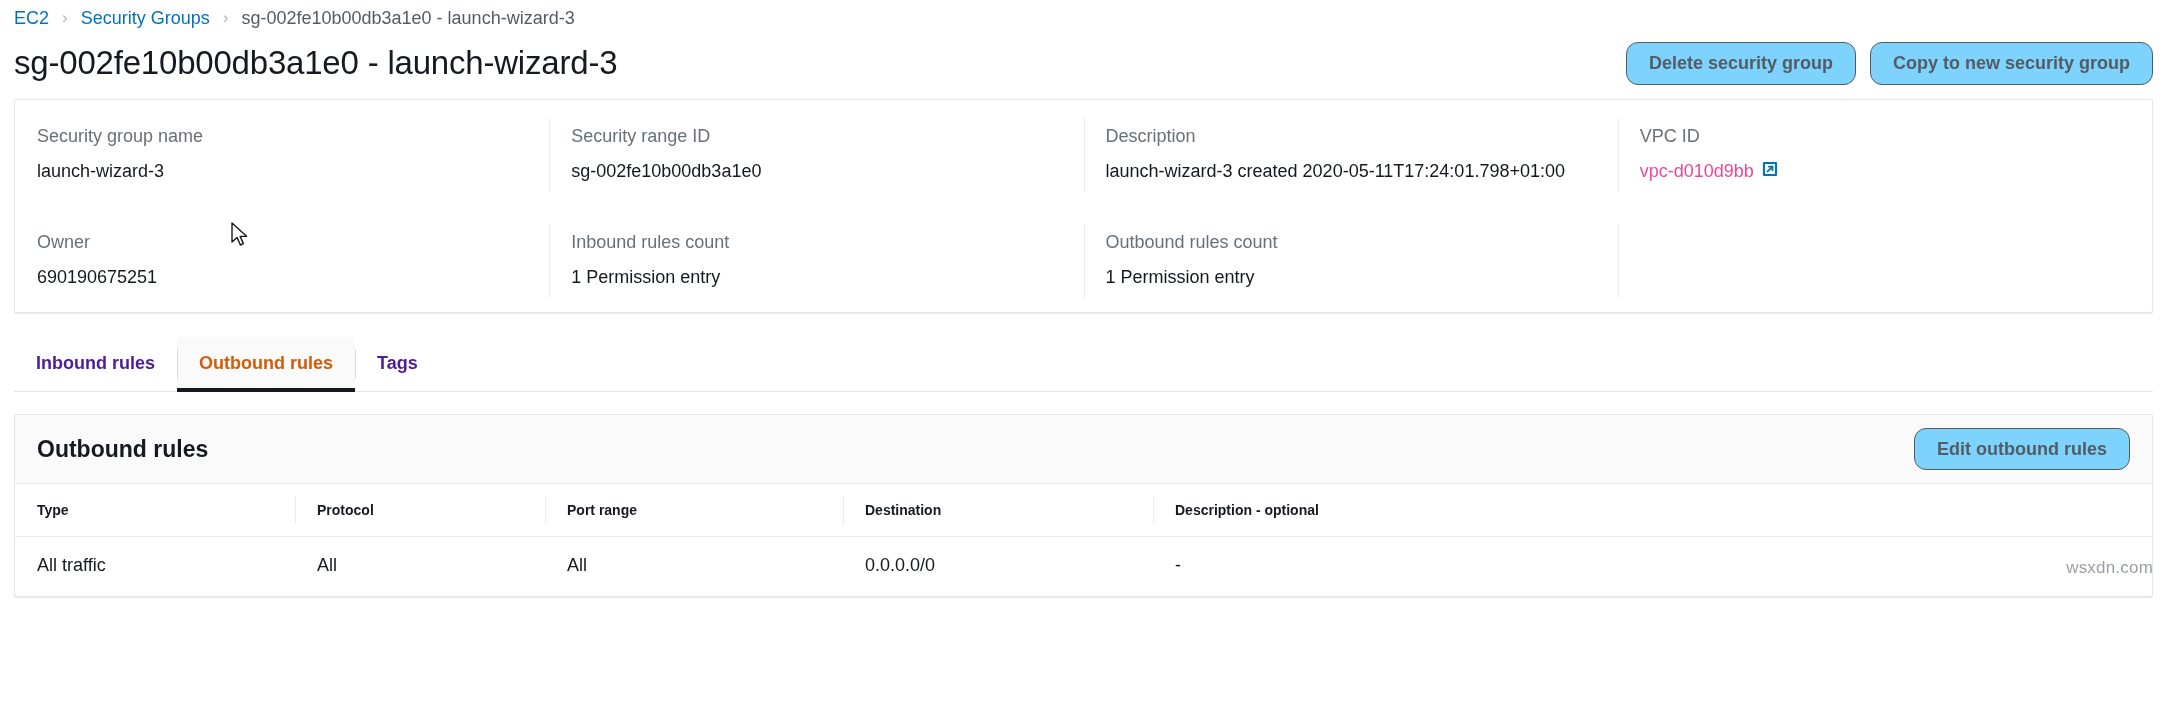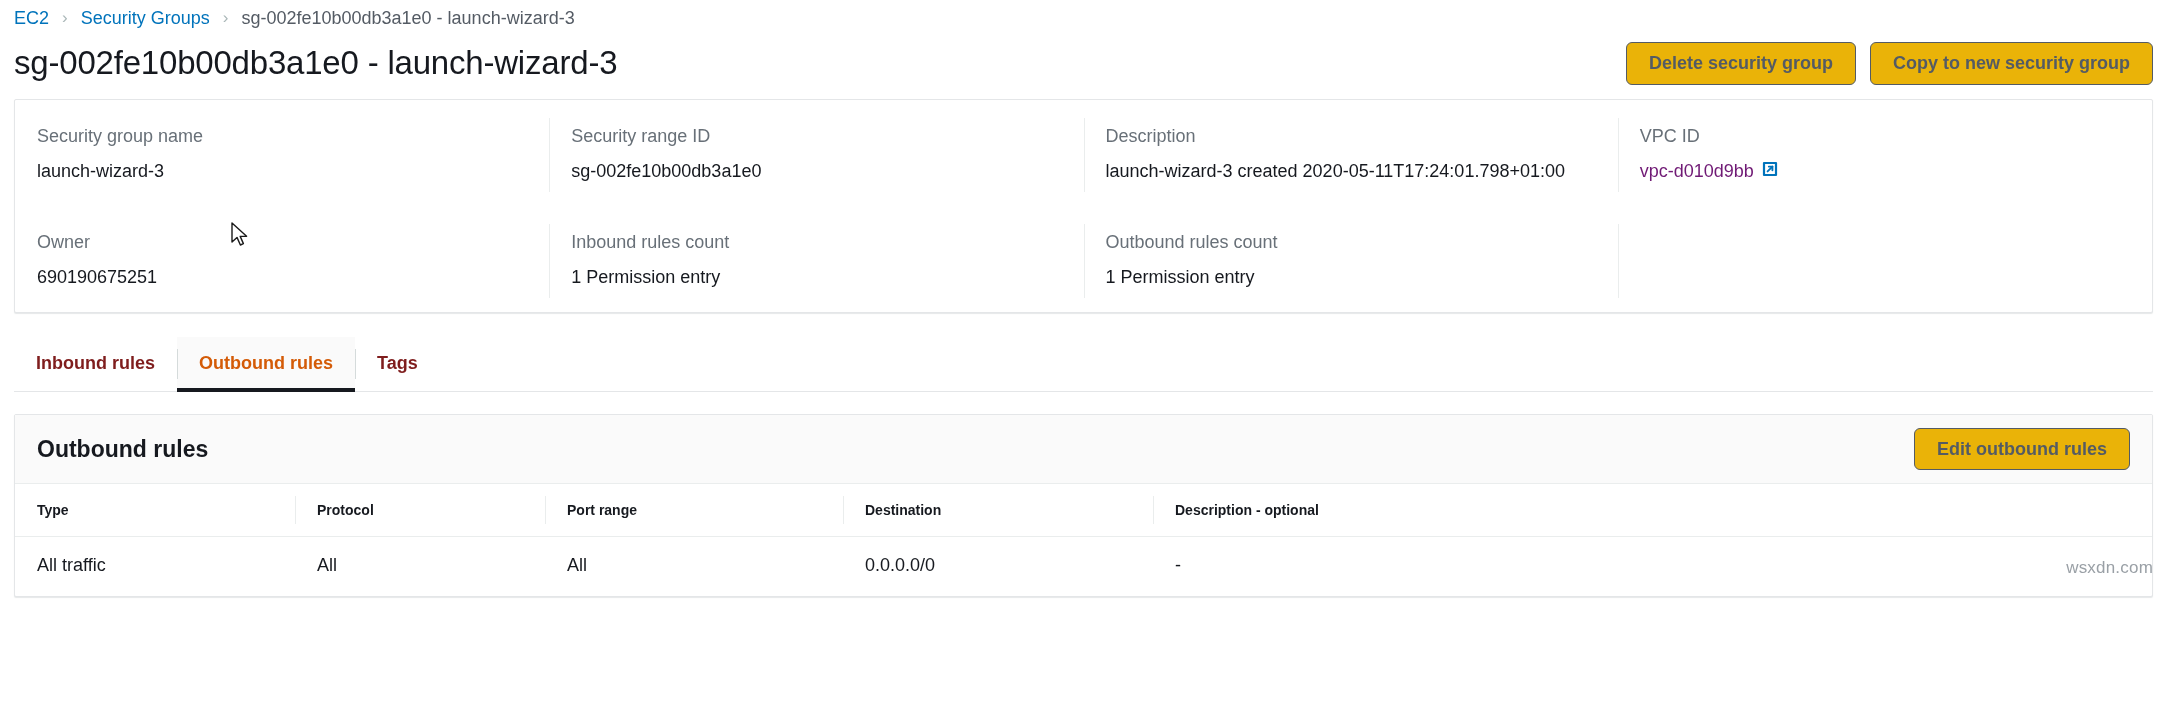--- a/index.html
+++ b/index.html
@@ -55,23 +55,23 @@
   .page-title {
     font-size: 33px;
     font-weight: 400;
     color: #16191f;
     letter-spacing: -0.2px;
     white-space: nowrap;
   }
   .header-actions { display: flex; gap: 14px; }
 
   .btn {
-    background: #eab308;
+    background: #7dd3fc;
     border: 1px solid #545b64;
-    border-radius: 6px;
+    border-radius: 12px;
     color: #545b64;
     font-family: "Liberation Sans", sans-serif;
     font-size: 18px;
     font-weight: bold;
     padding: 10px 22px;
     cursor: pointer;
     white-space: nowrap;
     line-height: 1.15;
   }
 
@@ -127,21 +127,21 @@
     color: #687078;
     margin-bottom: 14px;
     white-space: nowrap;
   }
   .detail-value {
     font-size: 18px;
     color: #16191f;
     white-space: nowrap;
   }
   .detail-value.link {
-    color: #701a75;
+    color: #ec4899;
     text-decoration: none;
     display: inline-flex;
     gap: 8px;
   }
   .ext-icon { display: inline-block; vertical-align: -2px; }
 
   
   .tabs-wrap {
     margin: 24px 14px 0 14px;
     border-bottom: 1px solid #e4e6e8;
@@ -150,21 +150,21 @@
     display: flex;
     align-items: stretch;
     height: 54px;
   }
   .tab {
     display: flex;
     align-items: center;
     padding: 0 22px;
     font-size: 18px;
     font-weight: bold;
-    color: #7f1d1d;
+    color: #4c1d95;
     cursor: pointer;
     position: relative;
     white-space: nowrap;
     background: transparent;
     border: none;
     font-family: "Liberation Sans", sans-serif;
   }
   .tab + .tab::before {
     content: "";
     position: absolute;

